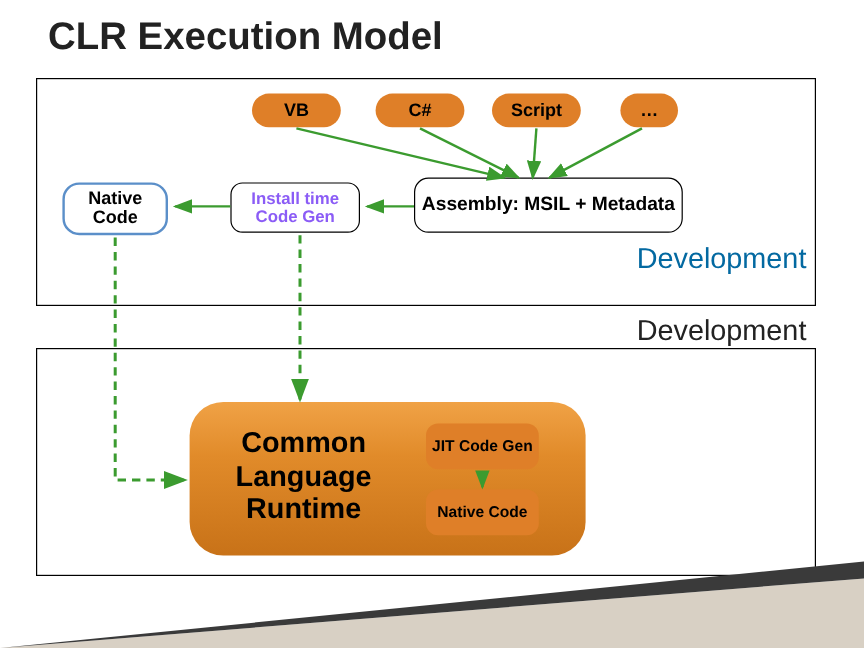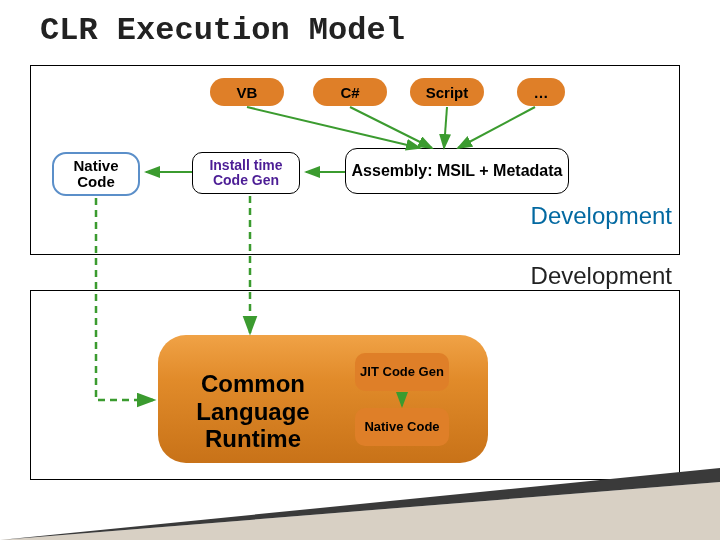--- a/index.html
+++ b/index.html
@@ -1,34 +1,34 @@
 <!DOCTYPE html>
 <html><head>
 <meta charset="utf-8">
 <style>
   * { box-sizing: border-box; margin: 0; padding: 0; }
   body { width: 720px; height: 540px; background: #fff; font-family: Arial, sans-serif; position: relative; overflow: hidden; }
-  .title { font-family: Liberation Mono, monospace; font-size: 32px; font-weight: bold; color: #222; padding: 12px 0 0 40px; }
+  .title { font-family: Liberation Sans, sans-serif; font-size: 32px; font-weight: bold; color: #222; padding: 12px 0 0 40px; }
   .box { border: 1.5px solid #000; position: absolute; background: #fff; }
   .top-box { left: 30px; top: 65px; width: 650px; height: 190px; }
   .bottom-box { left: 30px; top: 290px; width: 650px; height: 190px; }
   .pill { position: absolute; border-radius: 14px; display: flex; align-items: center; justify-content: center; text-align: center; font-weight: bold; }
   .orange-pill { background: #df7f28; color: #000; font-size: 15px; width: 74px; height: 28px; }
   .small-pill { position: absolute; background: #df7f28; color: #000; border-radius: 10px; font-weight: bold; font-size: 13px; display: flex; align-items: center; justify-content: center; text-align: left; line-height: 1.1; }
   .vb { left: 210px; top: 78px; }
   .cs { left: 313px; top: 78px; }
   .script { left: 410px; top: 78px; }
   .dots { left: 517px; top: 78px; width: 48px; }
   .native-code { left: 52px; top: 152px; width: 88px; height: 44px; background: #fff; border: 2px solid #5b8fc9; color: #000; font-size: 15px; line-height: 1.1; }
-  .install-time { left: 192px; top: 152px; width: 108px; height: 42px; background: #fff; border: 1.5px solid #000; color: #4c1d95; font-size: 14px; border-radius: 10px; line-height: 1.1; }
+  .install-time { left: 192px; top: 152px; width: 108px; height: 42px; background: #fff; border: 1.5px solid #000; color: #8b5cf6; font-size: 14px; border-radius: 10px; line-height: 1.1; }
   .assembly { left: 345px; top: 148px; width: 224px; height: 46px; background: #fff; border: 1.5px solid #000; color: #000; font-size: 16px; border-radius: 12px; line-height: 1.15; }
   .dev-label { position: absolute; right: 48px; top: 202px; font-family: "Comic Sans MS", cursive, sans-serif; font-size: 24px; color: #0369a1; }
   .deploy-label { position: absolute; right: 48px; top: 262px; font-family: "Comic Sans MS", cursive, sans-serif; font-size: 24px; color: #222; }
   .clr-box { position: absolute; left: 158px; top: 335px; width: 330px; height: 128px; background: linear-gradient(180deg, #f0a246 0%, #e18b2a 35%, #c87218 100%); border-radius: 28px; }
-  .clr-label { position: absolute; left: 178px; top: 370px; width: 150px; font-family: "Comic Sans MS", cursive, sans-serif; font-size: 24px; font-weight: bold; color: #000; text-align: center; line-height: 1.15; }
+  .clr-label { position: absolute; left: 178px; top: 356px; width: 150px; font-family: "Comic Sans MS", cursive, sans-serif; font-size: 24px; font-weight: bold; color: #000; text-align: center; line-height: 1.15; }
   .jit { left: 355px; top: 353px; width: 94px; height: 38px; }
   .nc2 { left: 355px; top: 408px; width: 94px; height: 38px; }
   svg.arrows { position: absolute; left: 0; top: 0; width: 720px; height: 540px; pointer-events: none; }
   .wedge { position: absolute; left: 0; bottom: 0; width: 720px; height: 80px; }
 </style>
 </head>
 <body>
 
 <div class="title">CLR Execution Model</div>
 

